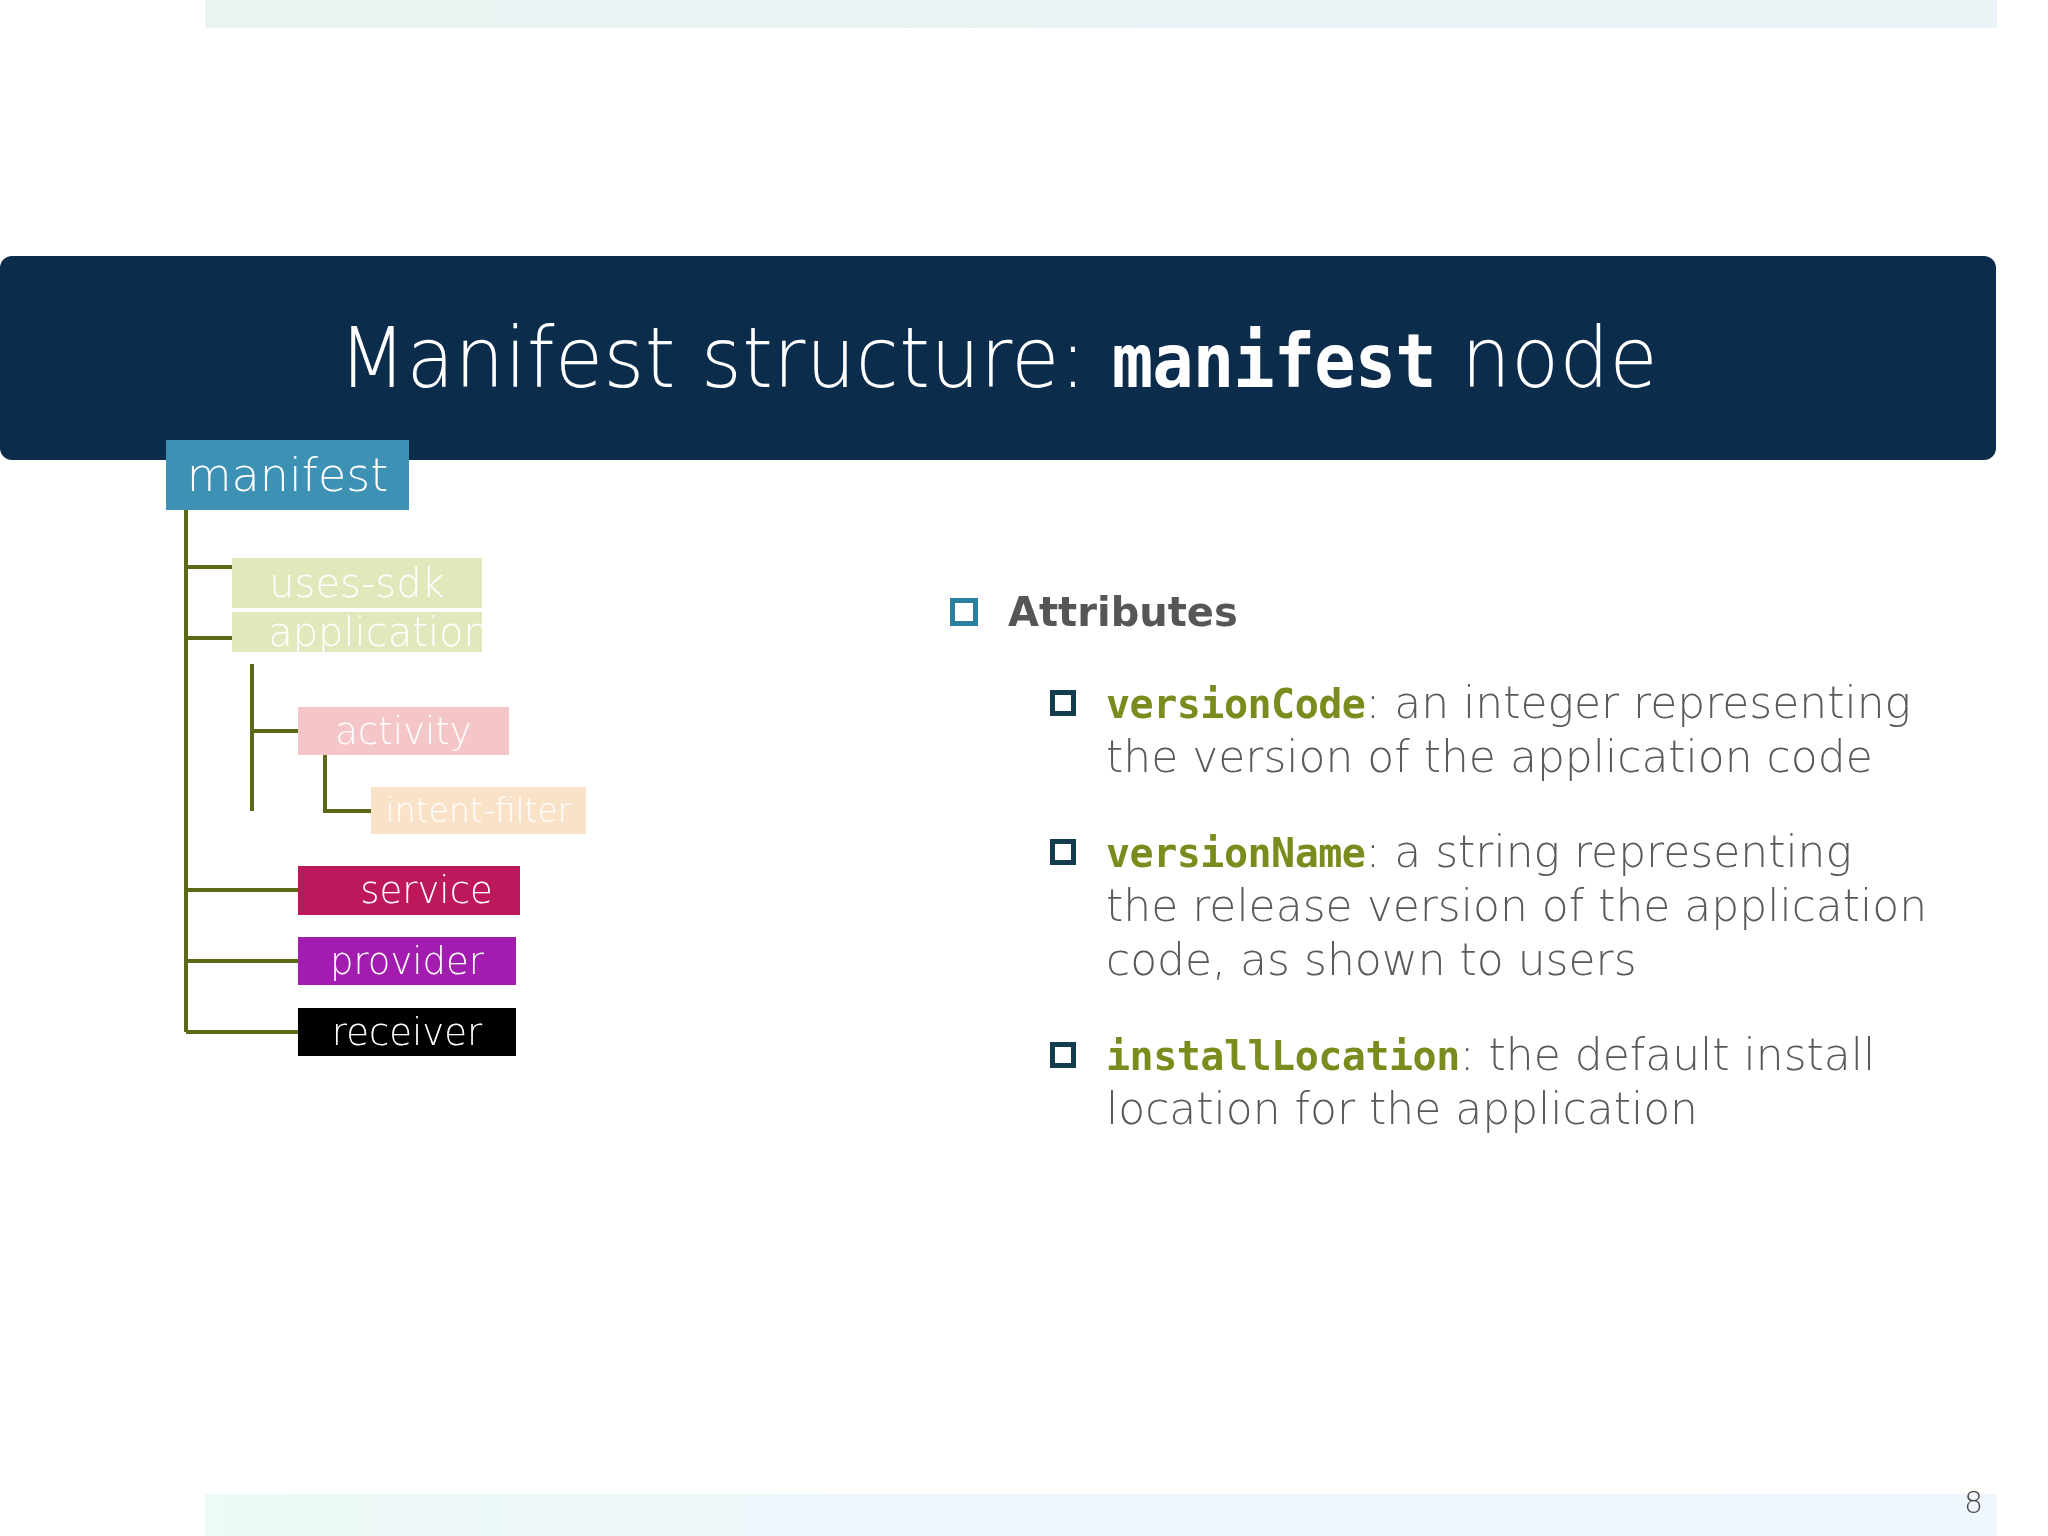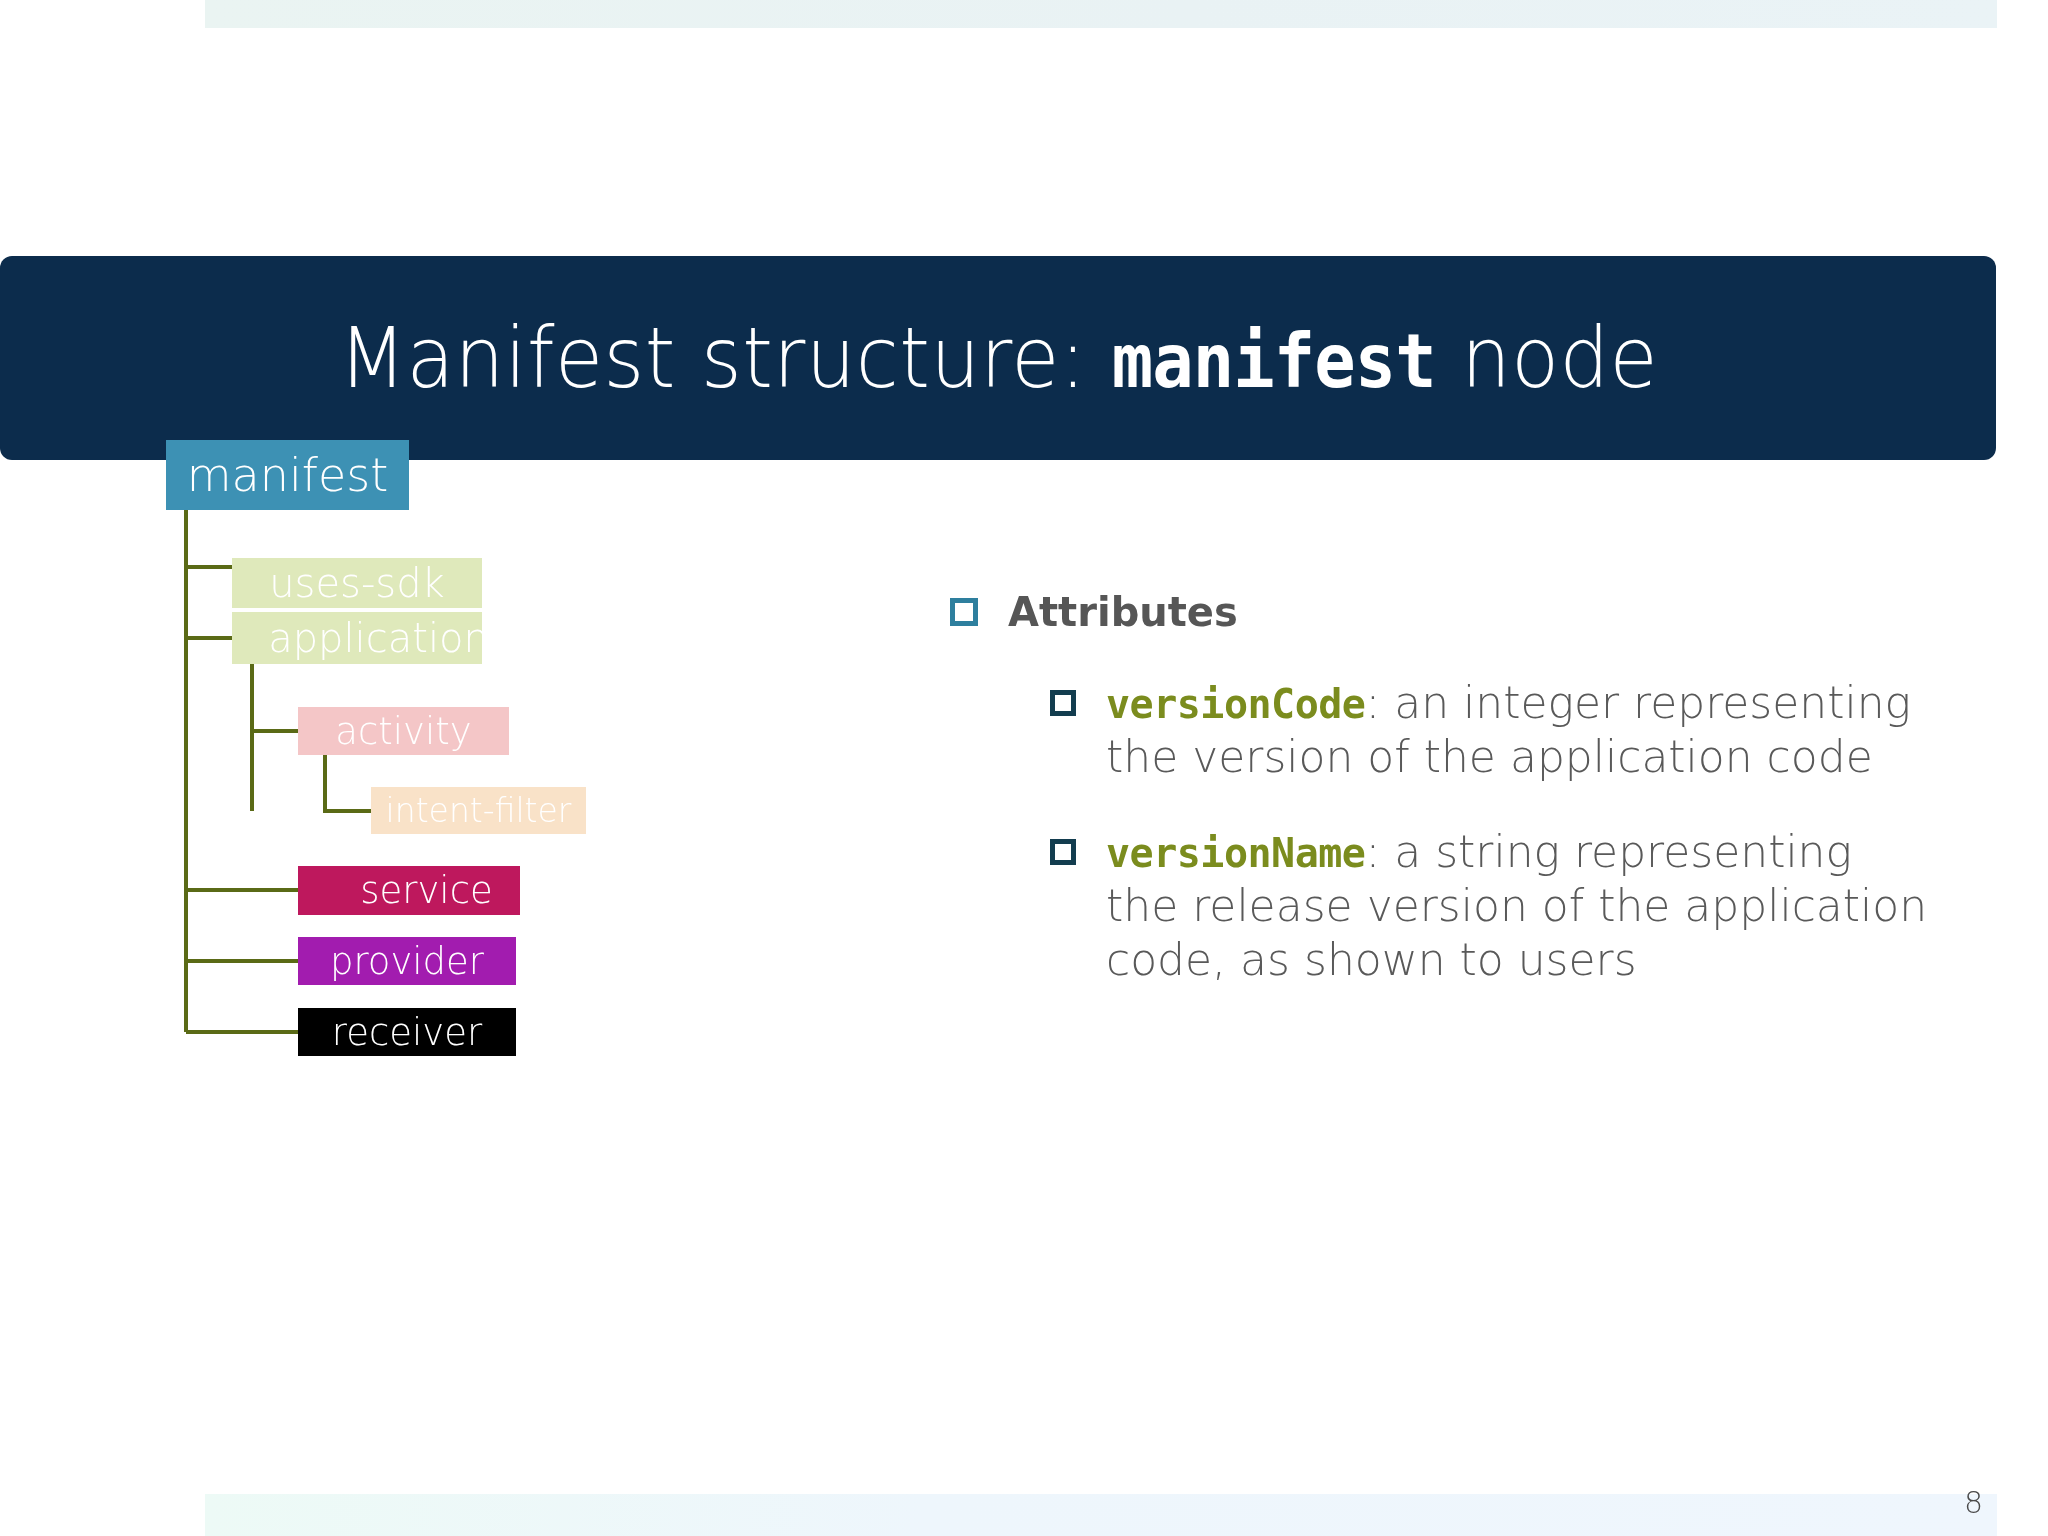--- a/index.html
+++ b/index.html
@@ -90,21 +90,21 @@
   }
   .node-manifest {
     left: 16px;  top: 20px;  width: 243px; height: 70px;
     background: #3d91b4; font-size: 46px;
   }
   .node-usessdk {
     left: 82px; top: 138px; width: 250px; height: 50px;
     background: #dfe9bb; font-size: 40px;
   }
   .node-application {
-    left: 82px; top: 192px; width: 250px; height: 52px;
+    left: 82px; top: 192px; width: 250px; height: 40px;
     background: #dfe9bb; font-size: 40px; padding-left: 43px;
   }
   .node-activity {
     left: 148px; top: 287px; width: 211px; height: 48px;
     background: #f4c6c7; font-size: 37px;
   }
   .node-intentfilter {
     left: 221px; top: 367px; width: 215px; height: 47px;
     background: #f9e2c8; font-size: 33px;
   }
@@ -264,19 +264,23 @@
     <div class="bullet-l2">
       <span class="marker-l2"></span>
       <span class="bullet-l2-text"><span class="code">versionCode</span><span>: an integer representing the version of the application code</span></span>
     </div>
 
     <div class="bullet-l2">
       <span class="marker-l2"></span>
       <span class="bullet-l2-text"><span class="code">versionName</span><span>: a string representing the release version of the application code, as shown to users</span></span>
     </div>
 
+    <div class="bullet-l2">
+      <span class="marker-l2"></span>
+      <span class="bullet-l2-text"><span class="code">installLocation</span><span>: the default install location for the application</span></span>
+    </div>
 
   </div>
 </div>
 
 <div id="bottom-strip"></div>
 
 <div id="page-number">8</div>
 
 </body></html>

